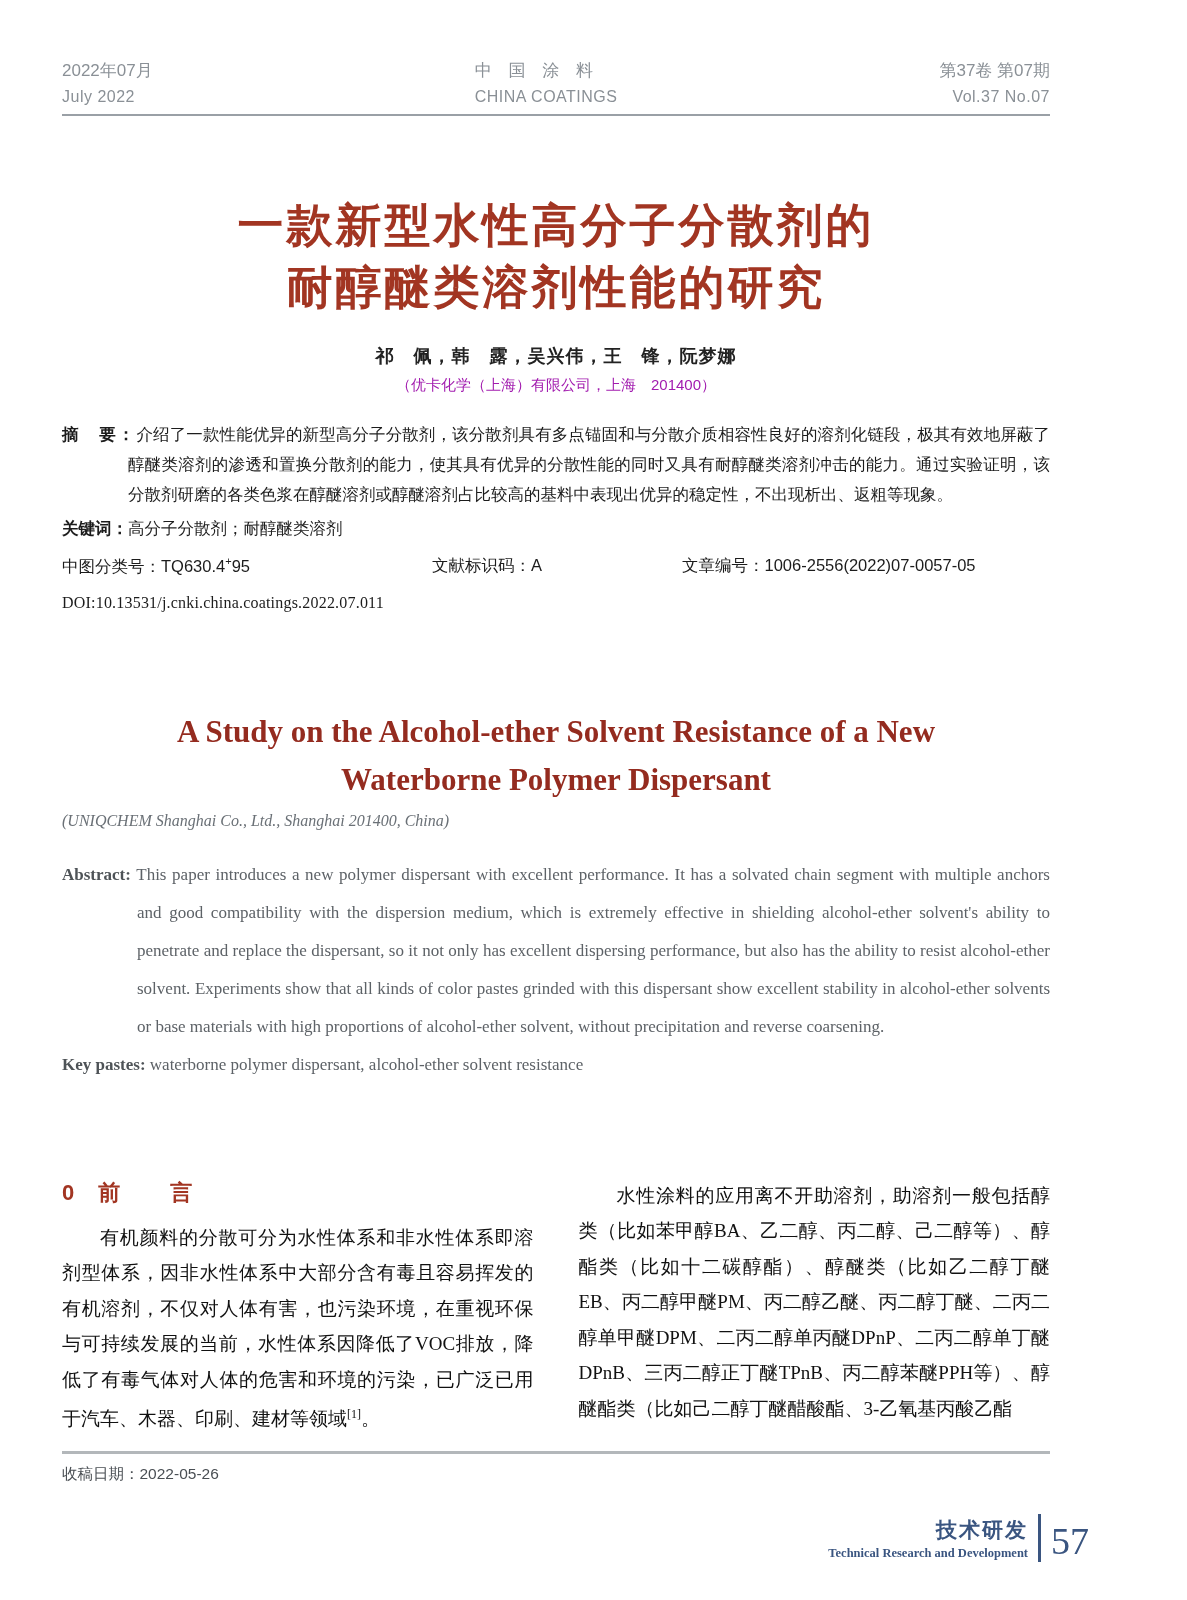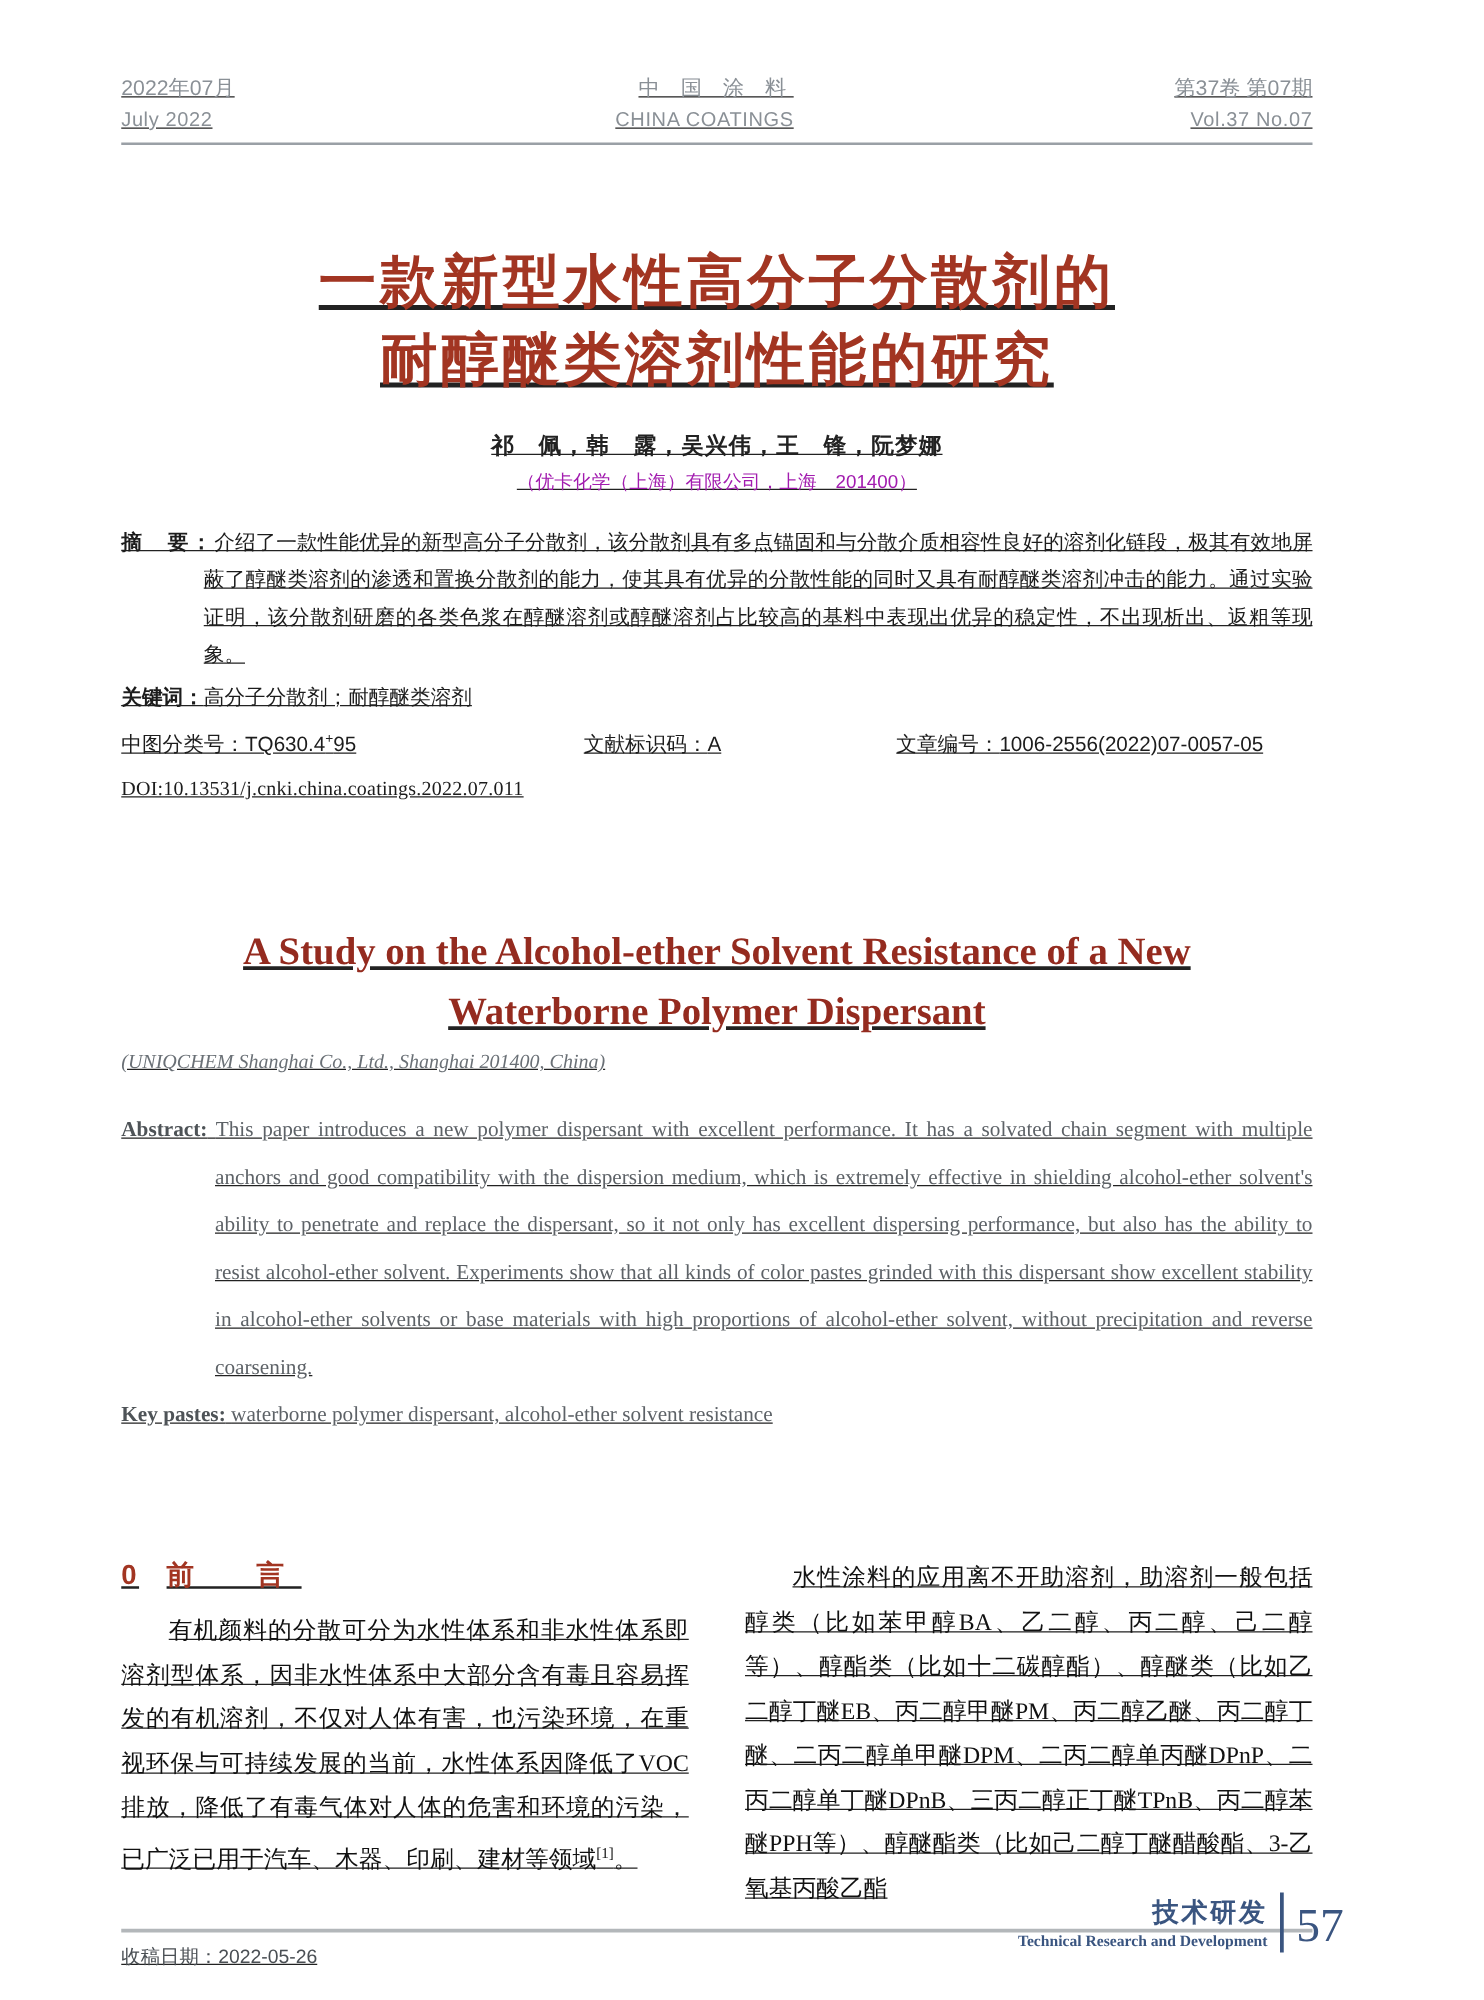--- a/index.html
+++ b/index.html
@@ -3,30 +3,30 @@
 <meta charset="utf-8">
 <style>
   * { margin: 0; padding: 0; box-sizing: border-box; }
   html, body { background: #ffffff; }
   body {
     width: 1187px; height: 1600px; position: relative;
     font-family: "Liberation Sans", "DejaVu Sans", sans-serif;
     color: #222;
     overflow: hidden;
   }
-  .page { position: absolute; inset: 0; padding: 0 137px 0 97px; text-decoration: underline; }
+  .page { position: absolute; inset: 0; padding: 0 137px 0 62px; }
 
   
   .journal-header {
     margin-top: 58px;
     display: flex; justify-content: space-between; align-items: flex-start;
     color: #8a9096; font-size: 17px; line-height: 26px;
   }
   .jh-left, .jh-right, .jh-center { white-space: nowrap; }
-  .jh-center { text-align: right; }
+  .jh-center { text-align: left; }
   .jh-right { text-align: right; }
   .jh-cn { letter-spacing: 6px; }
   .jh-en { font-size: 16px; letter-spacing: 0.5px; }
   .header-rule { margin-top: 4px; border-bottom: 2px solid #9aa0a6; }
 
   
   .title-zh {
     margin-top: 78px; text-align: center;
     color: #a23522; font-size: 46px; font-weight: 700;
     line-height: 62px; letter-spacing: 3px;
@@ -101,21 +101,21 @@
     color: #111; text-indent: 2em;
   }
   .body-zh sup { font-size: 12px; vertical-align: super; }
 
   
   .footnote-rule { margin-top: 14px; border-bottom: 3px solid #b3b7ba; }
   .footnote { margin-top: 8px; font-size: 15.5px; color: #4a4f54; line-height: 24px; }
 
   
   .page-footer {
-    position: absolute; right: 112px; bottom: 38px;
+    position: absolute; right: 98px; bottom: 38px;
     display: flex; align-items: center;
   }
   .pf-text { text-align: right; color: #3a5580; margin-right: 10px; }
   .pf-zh { font-size: 21px; font-weight: 700; letter-spacing: 2px; }
   .pf-en {
     font-family: "Liberation Serif", "DejaVu Serif", serif;
     font-size: 12.5px; font-weight: 700; margin-top: 2px;
   }
   .pf-bar { width: 3px; height: 48px; background: #3a5580; margin-right: 10px; }
   .pf-num {

